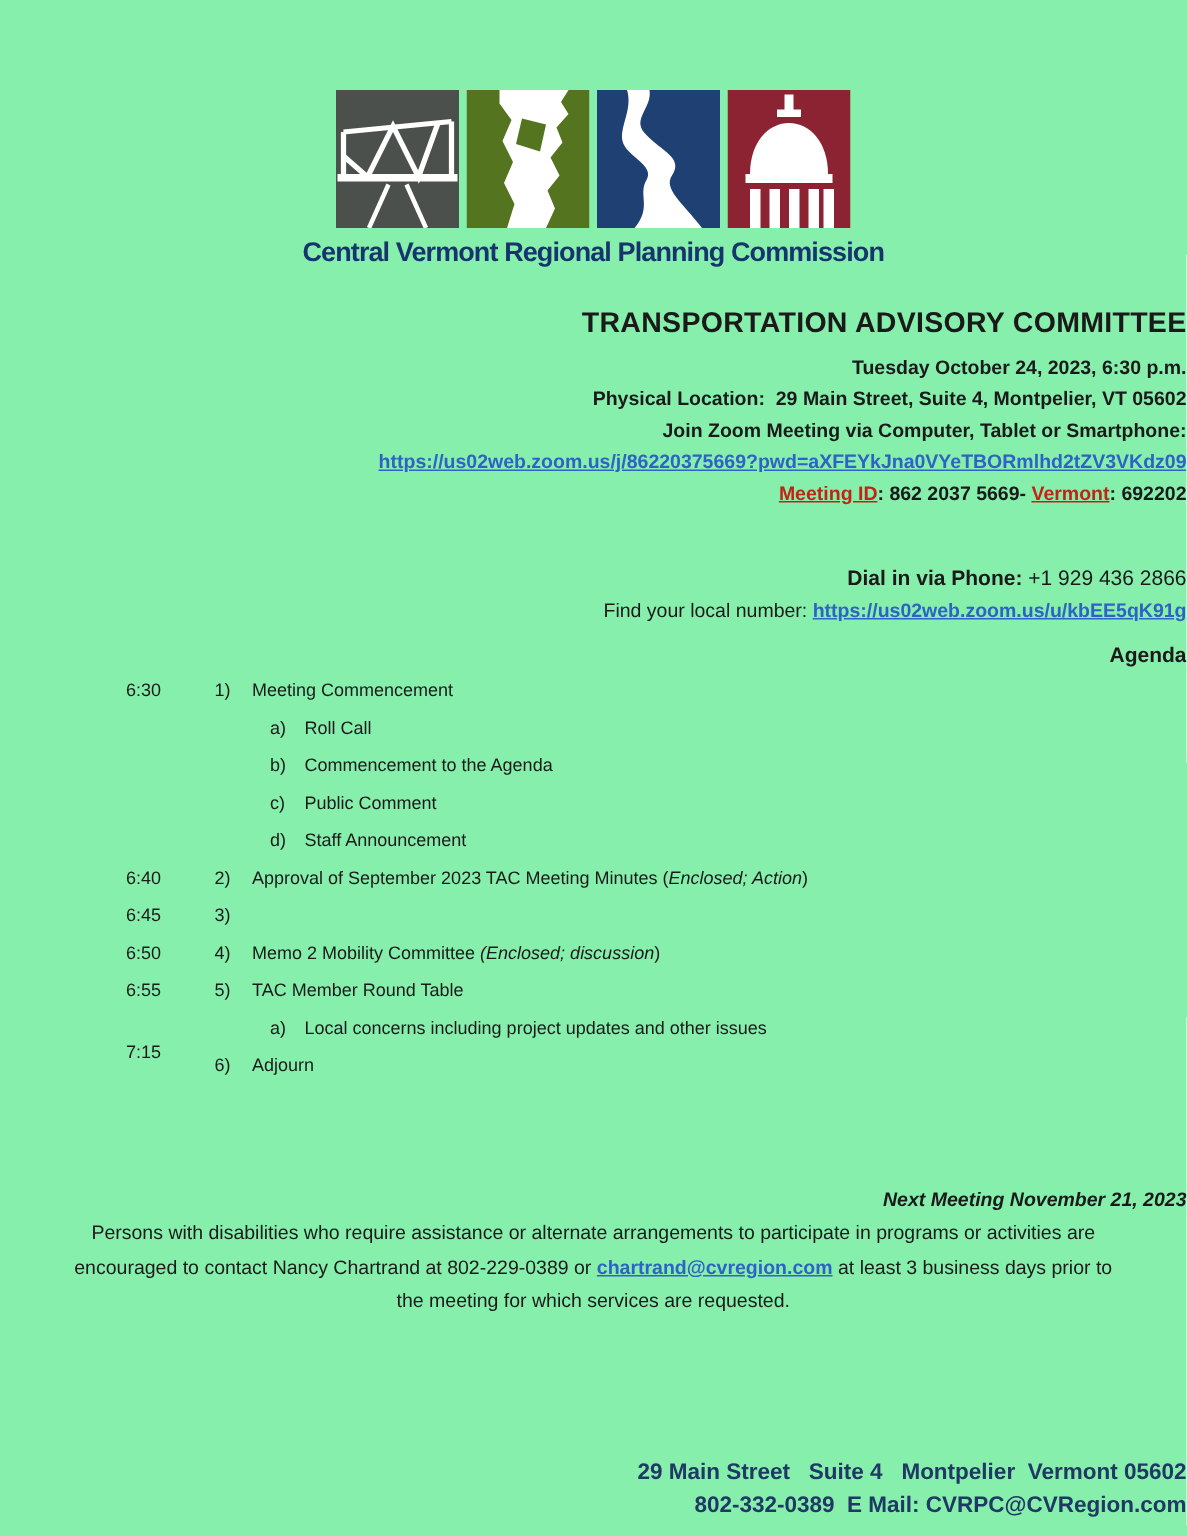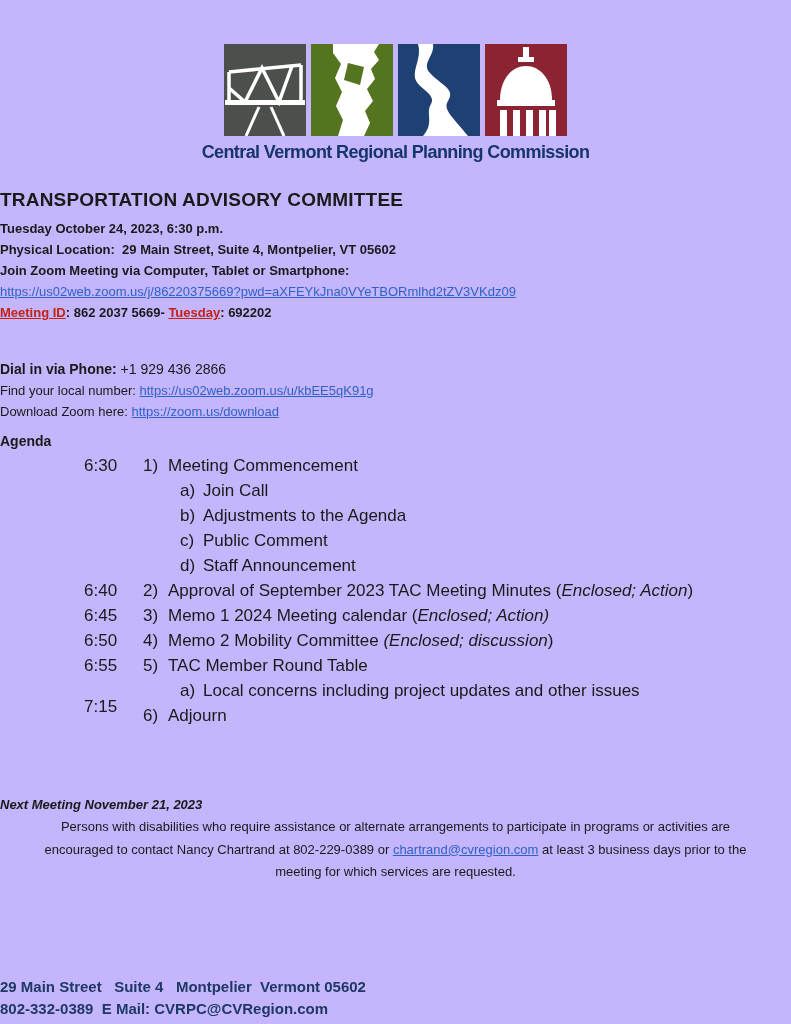--- a/index.html
+++ b/index.html
@@ -1,45 +1,45 @@
 <!DOCTYPE html>
 <html><head>
 <meta charset="utf-8">
 <style>
   * { margin:0; padding:0; box-sizing:border-box; }
   html,body { background:#ffffff; }
   .page {
-    width:791px; height:1024px; margin:0 auto; background:#c4b5fd;
+    width:791px; height:1024px; margin:0 auto; background:#86efac;
     font-family:"Liberation Sans", sans-serif; color:#1a1a1a;
-    padding-top:44px; overflow:hidden; position:relative;
+    padding-top:60px; overflow:hidden; position:relative;
   }
-  .center { text-align:left; }
+  .center { text-align:right; }
   .bold { font-weight:bold; }
   .pre { white-space:pre-wrap; }
 
   
   .logo-tiles { display:flex; justify-content:center; gap:5px; }
   .logo-tiles svg { display:block; }
   .org-name {
     margin-top:4px; text-align:center; font-weight:bold;
     font-size:18px; line-height:24px; letter-spacing:-0.6px; color:#17356D;
   }
 
   
   .doc-title { margin-top:24px; font-size:19px; line-height:24px; font-weight:bold; letter-spacing:0.2px; }
   .hdr-lines { margin-top:6px; font-size:13px; line-height:21px; }
   .hdr-lines .line { display:block; }
-  a.link, .link { color:#2E62C6; text-decoration:underline; cursor:pointer; font-weight:normal; }
+  a.link, .link { color:#2E62C6; text-decoration:underline; cursor:pointer; font-weight:bold; }
   .red-label { color:#C42313; font-weight:bold; text-decoration:underline; }
 
   .dial-block { margin-top:36px; font-size:13px; line-height:21px; }
 
   
   .agenda-heading { margin-top:8px; font-size:14px; font-weight:bold; line-height:22px; }
-  .agenda-list { margin:1px 0 0 84px; font-size:17px; color:#1a1a1a; }
+  .agenda-list { margin:1px 0 0 84px; font-size:12px; color:#1a1a1a; }
   .agenda-row { display:flex; line-height:25px; }
   .agenda-time { width:59px; flex:none; }
   .time-raised { position:relative; top:-9px; }
   .agenda-num { width:25px; flex:none; }
   .agenda-text .seg-italic { font-style:italic; }
   .sub-row { display:flex; margin-left:96px; line-height:25px; }
   .sub-letter { width:23px; flex:none; }
 
   
   .next-meeting { margin-top:66px; font-size:13px; font-weight:bold; font-style:italic; line-height:21px; }
@@ -102,52 +102,49 @@
   <div class="org-name">Central Vermont Regional Planning Commission</div>
 
   <div class="doc-title center">TRANSPORTATION ADVISORY COMMITTEE</div>
 
   <div class="hdr-lines center">
     <span class="line bold">Tuesday October 24, 2023, 6:30 p.m.</span>
     <span class="line bold pre">Physical Location:  29 Main Street, Suite 4, Montpelier, VT 05602</span>
     <span class="line bold">Join Zoom Meeting via Computer, Tablet or Smartphone:</span>
     <span class="line"><a class="link">https://us02web.zoom.us/j/86220375669?pwd=aXFEYkJna0VYeTBORmlhd2tZV3VKdz09</a></span>
     <span class="line bold">
-      <span class="red-label">Meeting ID</span><span class="pre">: </span><span class="pre">862 2037 5669- </span><span class="red-label">Tuesday</span><span class="pre">: </span><span>692202</span>
+      <span class="red-label">Meeting ID</span><span class="pre">: </span><span class="pre">862 2037 5669- </span><span class="red-label">Vermont</span><span class="pre">: </span><span>692202</span>
     </span>
   </div>
 
   <div class="dial-block center">
     <span class="line" style="display:block;">
       <span class="bold pre" style="font-size:14px;">Dial in via Phone: </span><span style="font-size:14px;">+1 929 436 2866</span>
     </span>
     <span class="line" style="display:block;">
       <span class="pre">Find your local number: </span><a class="link">https://us02web.zoom.us/u/kbEE5qK91g</a>
     </span>
-    <span class="line" style="display:block;">
-      <span class="pre">Download Zoom here: </span><a class="link">https://zoom.us/download</a>
-    </span>
   </div>
 
   <div class="agenda-heading center">Agenda</div>
   <div class="agenda-list">
     <div class="agenda-row">
       <span class="agenda-time">6:30</span>
       <span class="agenda-num">1)</span>
       <span class="agenda-text"><span class="seg-before">Meeting Commencement</span><span class="seg-italic"></span><span class="seg-after"></span></span>
     </div>
 
     <div class="sub-row">
       <span class="sub-letter">a)</span>
-      <span class="sub-text">Join Call</span>
+      <span class="sub-text">Roll Call</span>
     </div>
 
     <div class="sub-row">
       <span class="sub-letter">b)</span>
-      <span class="sub-text">Adjustments to the Agenda</span>
+      <span class="sub-text">Commencement to the Agenda</span>
     </div>
 
     <div class="sub-row">
       <span class="sub-letter">c)</span>
       <span class="sub-text">Public Comment</span>
     </div>
 
     <div class="sub-row">
       <span class="sub-letter">d)</span>
       <span class="sub-text">Staff Announcement</span>
@@ -155,21 +152,20 @@
 
     <div class="agenda-row">
       <span class="agenda-time">6:40</span>
       <span class="agenda-num">2)</span>
       <span class="agenda-text"><span class="seg-before">Approval of September 2023 TAC Meeting Minutes (</span><span class="seg-italic">Enclosed; Action</span><span class="seg-after">)</span></span>
     </div>
 
     <div class="agenda-row">
       <span class="agenda-time">6:45</span>
       <span class="agenda-num">3)</span>
-      <span class="agenda-text"><span class="seg-before">Memo 1 2024 Meeting calendar (</span><span class="seg-italic">Enclosed; Action)</span><span class="seg-after"></span></span>
     </div>
 
     <div class="agenda-row">
       <span class="agenda-time">6:50</span>
       <span class="agenda-num">4)</span>
       <span class="agenda-text"><span class="seg-before">Memo 2 Mobility Committee </span><span class="seg-italic">(Enclosed; discussion</span><span class="seg-after">)</span></span>
     </div>
 
     <div class="agenda-row">
       <span class="agenda-time">6:55</span>

